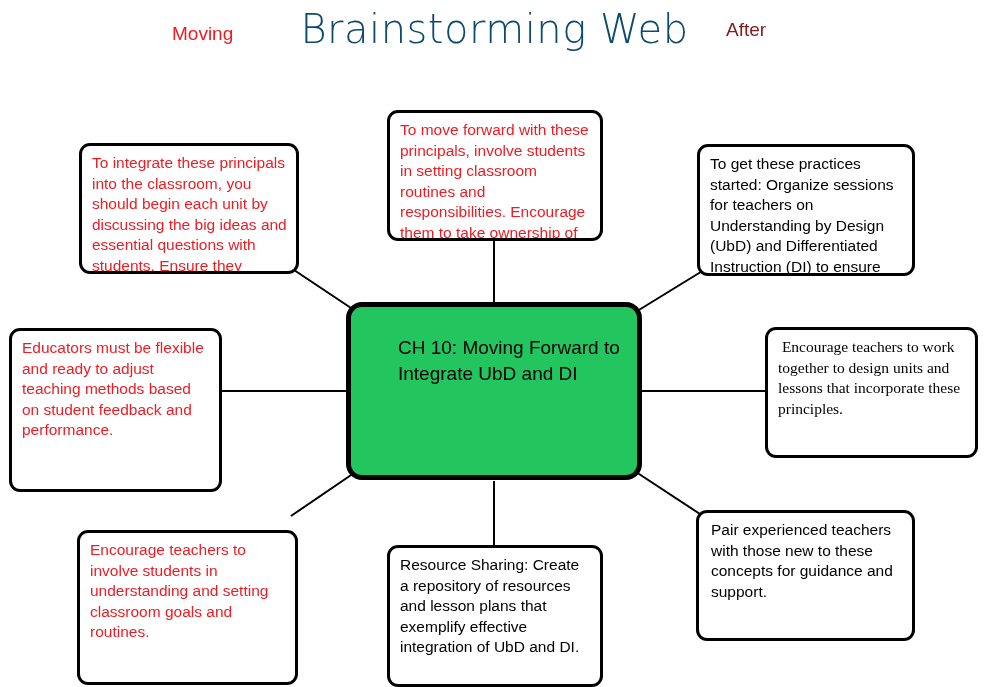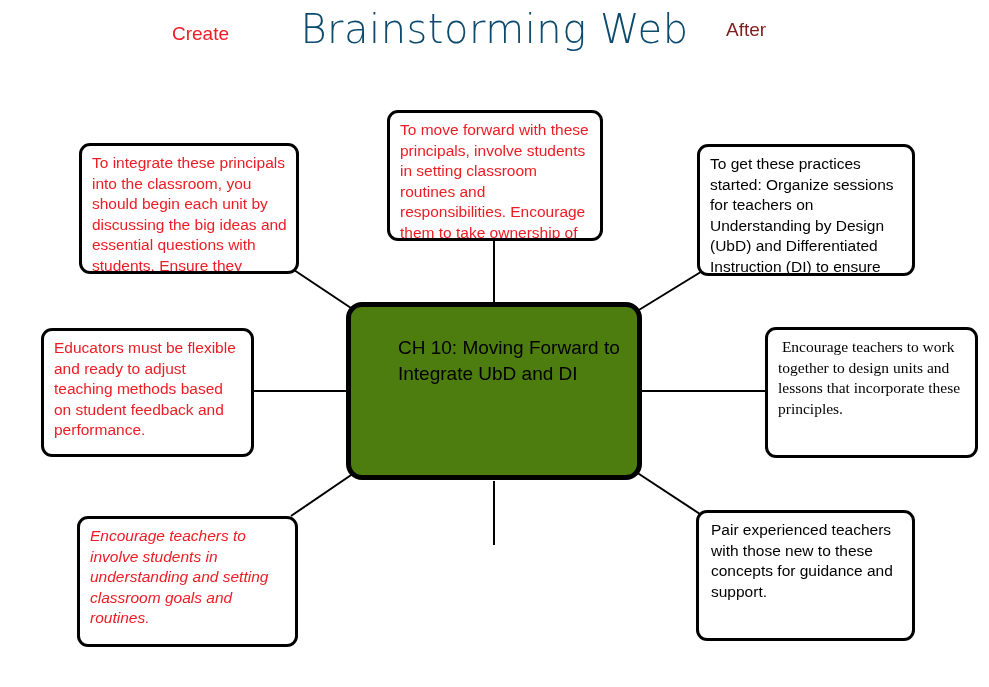--- a/index.html
+++ b/index.html
@@ -91,49 +91,49 @@
     color: #ED1C24;
   }
 
   #center-node {
     position: absolute;
     box-sizing: border-box;
     left: 346px;
     top: 302px;
     width: 296px;
     height: 178px;
-    background: #4d7c0f;
+    background: #22c55e;
     border: 5px solid #000000;
     border-radius: 16px;
     padding: 28px 14px 14px 47px;
     font-size: 19px;
     line-height: 26px;
     color: #000000;
     white-space: pre-wrap;
     overflow: hidden;
   }
 
   
   #node-tl { left: 79px;  top: 143px; width: 220px; height: 131px; }
   #node-tc { left: 387px; top: 110px; width: 216px; height: 131px; }
   #node-tr { left: 697px; top: 144px; width: 218px; height: 132px; }
-  #node-ml { left: 9px;   top: 328px; width: 213px; height: 129px; margin-left: 32px; }
+  #node-ml { left: 9px;   top: 328px; width: 213px; height: 164px; }
   #node-mr { left: 765px; top: 327px; width: 213px; height: 131px; font-family: Liberation Serif, serif; }
-  #node-bl { left: 77px;  top: 516px; width: 221px; height: 131px; font-style: italic; }
+  #node-bl { left: 77px;  top: 530px; width: 221px; height: 155px; }
   #node-bc { left: 387px; top: 545px; width: 216px; height: 142px; }
   #node-br { left: 696px; top: 510px; width: 219px; height: 131px; padding-left: 12px; }
 </style>
 </head>
 <body>
 
 <div id="canvas">
 
   <div id="title-row">
     <div id="diagram-title">Brainstorming Web</div>
-    <div id="label-before">Create</div>
+    <div id="label-before">Moving</div>
     <div id="label-after">After</div>
   </div>
 
   <svg id="connectors" viewBox="0 0 989 687" width="989" height="687">
     <line x1="291" y1="268" x2="357" y2="312"></line>
     <line x1="494" y1="241" x2="494" y2="303"></line>
     <line x1="704" y1="270" x2="634" y2="313"></line>
     <line x1="222" y1="391" x2="348" y2="391"></line>
     <line x1="765" y1="391" x2="641" y2="391"></line>
     <line x1="291" y1="516" x2="357" y2="471"></line>
@@ -146,18 +146,19 @@
   <div class="node red-node" id="node-tc">To move forward with these principals, involve students in setting classroom routines and responsibilities. Encourage them to take ownership of their learning environment.</div>
 
   <div class="node" id="node-tr">To get these practices started: Organize sessions for teachers on Understanding by Design (UbD) and Differentiated Instruction (DI) to ensure they understand the frameworks and how to integrate them.</div>
 
   <div class="node red-node" id="node-ml">Educators must be flexible and ready to adjust teaching methods based on student feedback and performance.</div>
 
   <div class="node" id="node-mr"> Encourage teachers to work together to design units and lessons that incorporate these principles.</div>
 
   <div class="node red-node" id="node-bl">Encourage teachers to involve students in understanding and setting classroom goals and routines.</div>
 
+  <div class="node" id="node-bc">Resource Sharing: Create a repository of resources and lesson plans that exemplify effective integration of UbD and DI.</div>
 
   <div class="node" id="node-br">Pair experienced teachers with those new to these concepts for guidance and support.</div>
 
   <div id="center-node">CH 10: Moving Forward to Integrate UbD and DI</div>
 
 </div>
 
 </body></html>

